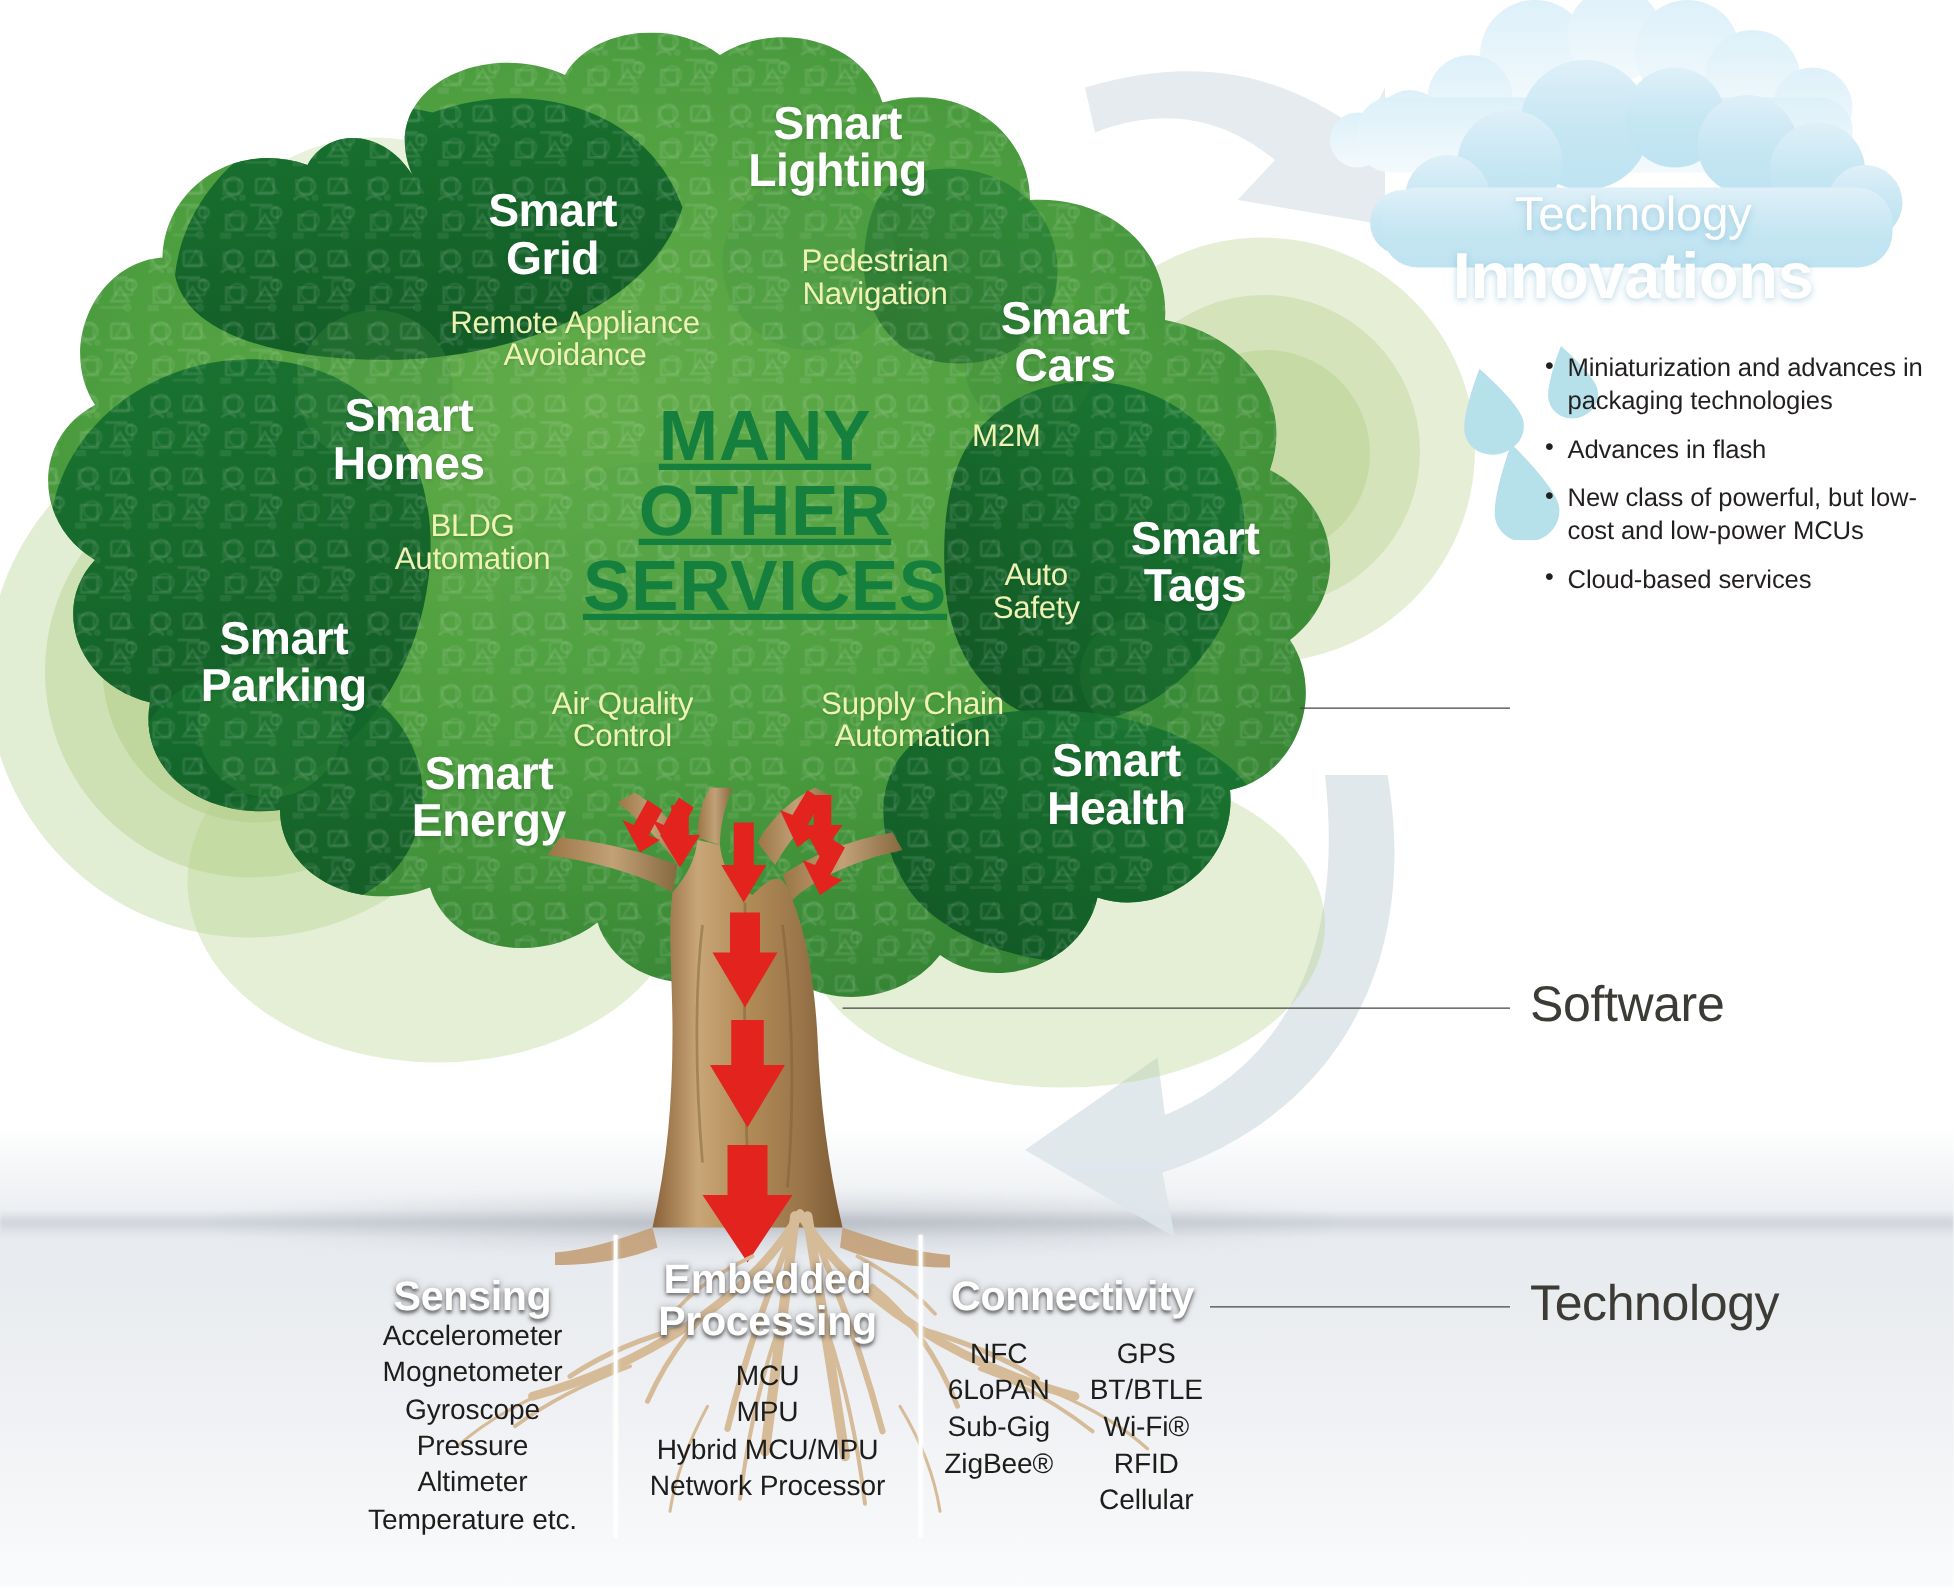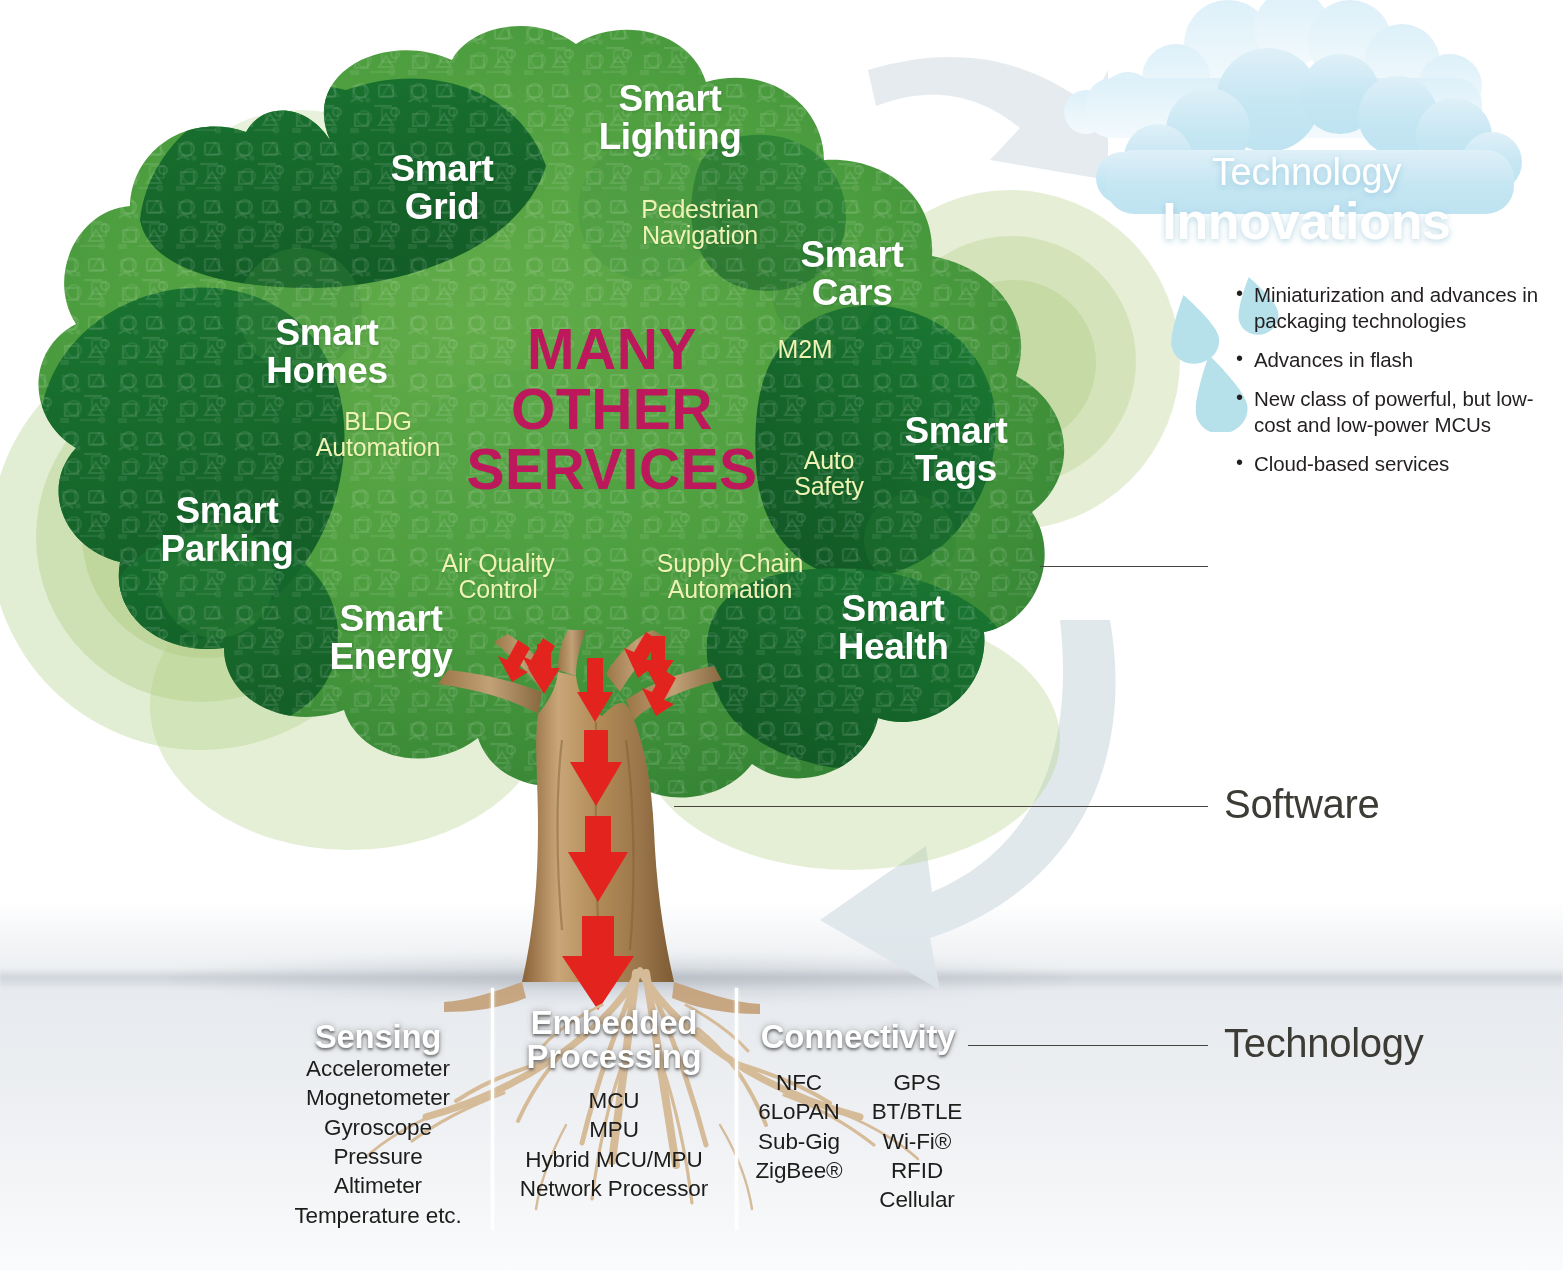--- a/index.html
+++ b/index.html
@@ -34,21 +34,21 @@
   
   .halo{position:absolute;border-radius:50%;}
   .canopy-wrap{position:absolute;left:0px;top:20px;width:1140px;height:790px;}
 
   
   .lbl{position:absolute;text-align:center;line-height:1.04;white-space:pre;}
   .lbl-primary{color:#ffffff;font-size:37px;font-weight:700;letter-spacing:-0.4px;
     text-shadow:0 1px 3px rgba(0,60,20,0.22);}
   .lbl-secondary{color:#eef3b4;font-size:25px;font-weight:400;letter-spacing:-0.2px;
     text-shadow:0 1px 2px rgba(0,60,20,0.18);}
-  .lbl-core{color:#be185d;font-size:57px;font-weight:700;line-height:1.05;letter-spacing:0.5px;text-align:center;}
+  .lbl-core{color:#15803d;font-size:57px;font-weight:700;line-height:1.05;letter-spacing:0.5px;text-align:center;text-decoration:underline;}
 
   
   .trunk{position:absolute;left:430px;top:630px;width:340px;height:400px;}
 
   
   .callout{position:absolute;color:#3d3b35;font-size:40px;font-weight:400;letter-spacing:-0.3px;}
   .callout-line{position:absolute;height:0;border-top:1.6px solid #46443e;}
 
   
   .cloud-wrap{position:absolute;left:1050px;top:0px;width:513px;height:260px;}
@@ -204,20 +204,22 @@
 Tags</div>
   <div class="lbl lbl-primary" style="left:122px;top:492px;width:210px;">Smart
 Parking</div>
   <div class="lbl lbl-primary" style="left:296px;top:600px;width:190px;">Smart
 Energy</div>
   <div class="lbl lbl-primary" style="left:798px;top:590px;width:190px;">Smart
 Health</div>
 
   <div class="lbl lbl-secondary" style="left:610px;top:196px;width:180px;">Pedestrian
 Navigation</div>
+  <div class="lbl lbl-secondary" style="left:340px;top:245px;width:240px;">Remote Appliance
+Avoidance</div>
   <div class="lbl lbl-secondary" style="left:750px;top:336px;width:110px;">M2M</div>
   <div class="lbl lbl-secondary" style="left:298px;top:408px;width:160px;">BLDG
 Automation</div>
   <div class="lbl lbl-secondary" style="left:782px;top:447px;width:94px;">Auto
 Safety</div>
   <div class="lbl lbl-secondary" style="left:418px;top:550px;width:160px;">Air Quality
 Control</div>
   <div class="lbl lbl-secondary" style="left:640px;top:550px;width:180px;">Supply Chain
 Automation</div>
 

